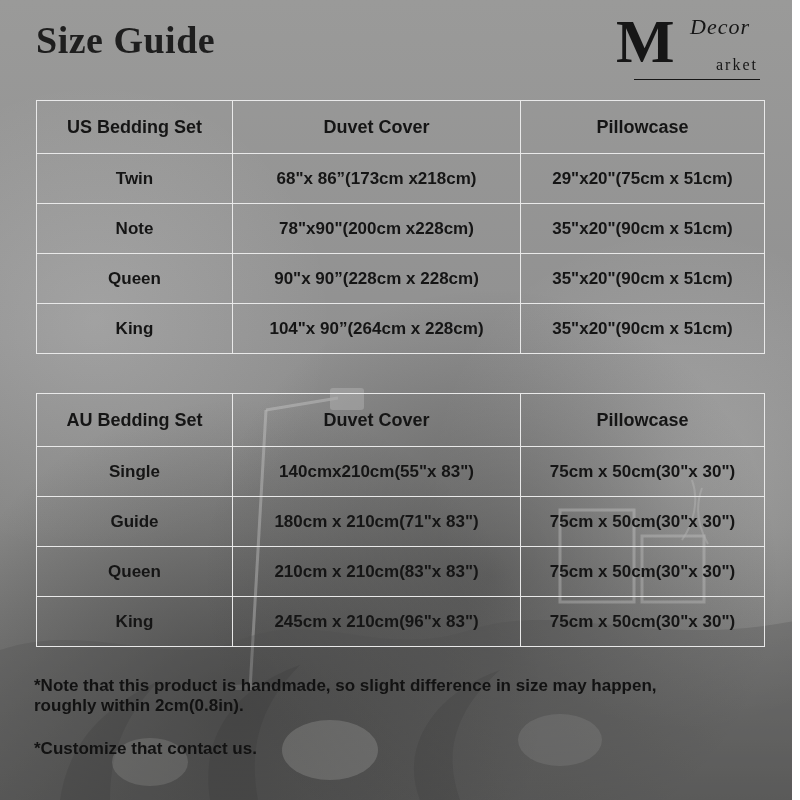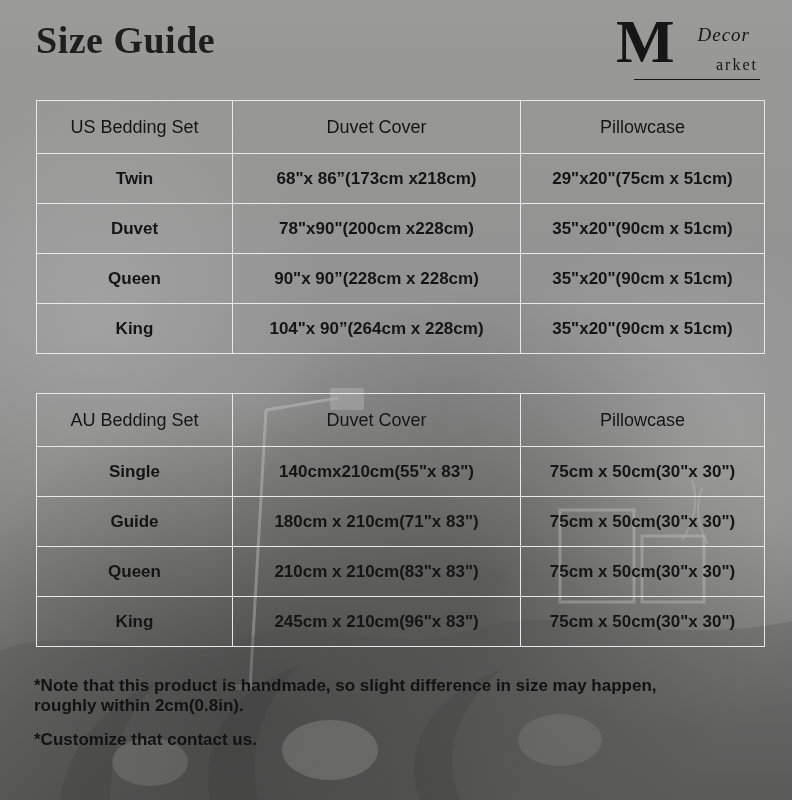--- a/index.html
+++ b/index.html
@@ -74,24 +74,24 @@
     position: absolute;
     right: 28px;
     top: 14px;
     width: 160px;
     height: 68px;
     color: #161616;
   }
   .logo .decor {
     position: absolute;
     right: 14px;
-    top: 10px;
+    top: 0;
     font-family: "Liberation Serif", serif;
     font-style: italic;
-    font-size: 19px;
+    font-size: 22px;
     letter-spacing: 1px;
   }
   .logo .mbig {
     position: absolute;
     left: 12px;
     top: -4px;
     font-family: "Liberation Serif", serif;
     font-size: 62px;
     font-weight: bold;
     line-height: 1;
@@ -126,21 +126,21 @@
 
   .table td, .table th {
     border: 1px solid #e9e9e9;
     text-align: center;
     color: #151515;
     padding: 0;
     height: 49px;
   }
   .table th {
     font-size: 18px;
-    font-weight: normal;
+    font-weight: bold;
     height: 52px;
     margin-left: 33px;
   }
   .table td {
     font-size: 17px;
     font-weight: bold;
   }
   .col-size { width: 196px; }
   .col-duvet { width: 288px; }
   .col-pillow { width: 244px; }
@@ -151,21 +151,21 @@
     right: 24px;
     top: 676px;
     color: #121212;
   }
   .note-line {
     font-size: 17px;
     font-weight: bold;
     line-height: 1.18;
   }
   .note-block {
-    margin-bottom: 14px;
+    margin-bottom: 23px;
   }
 </style>
 </head>
 <body>
 
 <div class="page">
 
   <div class="bg-photo"></div>
 
   <svg class="bg-lamp" viewBox="0 0 140 330">
@@ -216,21 +216,21 @@
           <th>Pillowcase</th>
         </tr>
       </thead>
       <tbody>
         <tr>
           <td>Twin</td>
           <td>68"x 86”(173cm x218cm)</td>
           <td>29"x20"(75cm x 51cm)</td>
         </tr>
         <tr>
-          <td>Duvet</td>
+          <td>Note</td>
           <td>78"x90"(200cm x228cm)</td>
           <td>35"x20"(90cm x 51cm)</td>
         </tr>
         <tr>
           <td>Queen</td>
           <td>90"x 90”(228cm x 228cm)</td>
           <td>35"x20"(90cm x 51cm)</td>
         </tr>
         <tr>
           <td>King</td>

